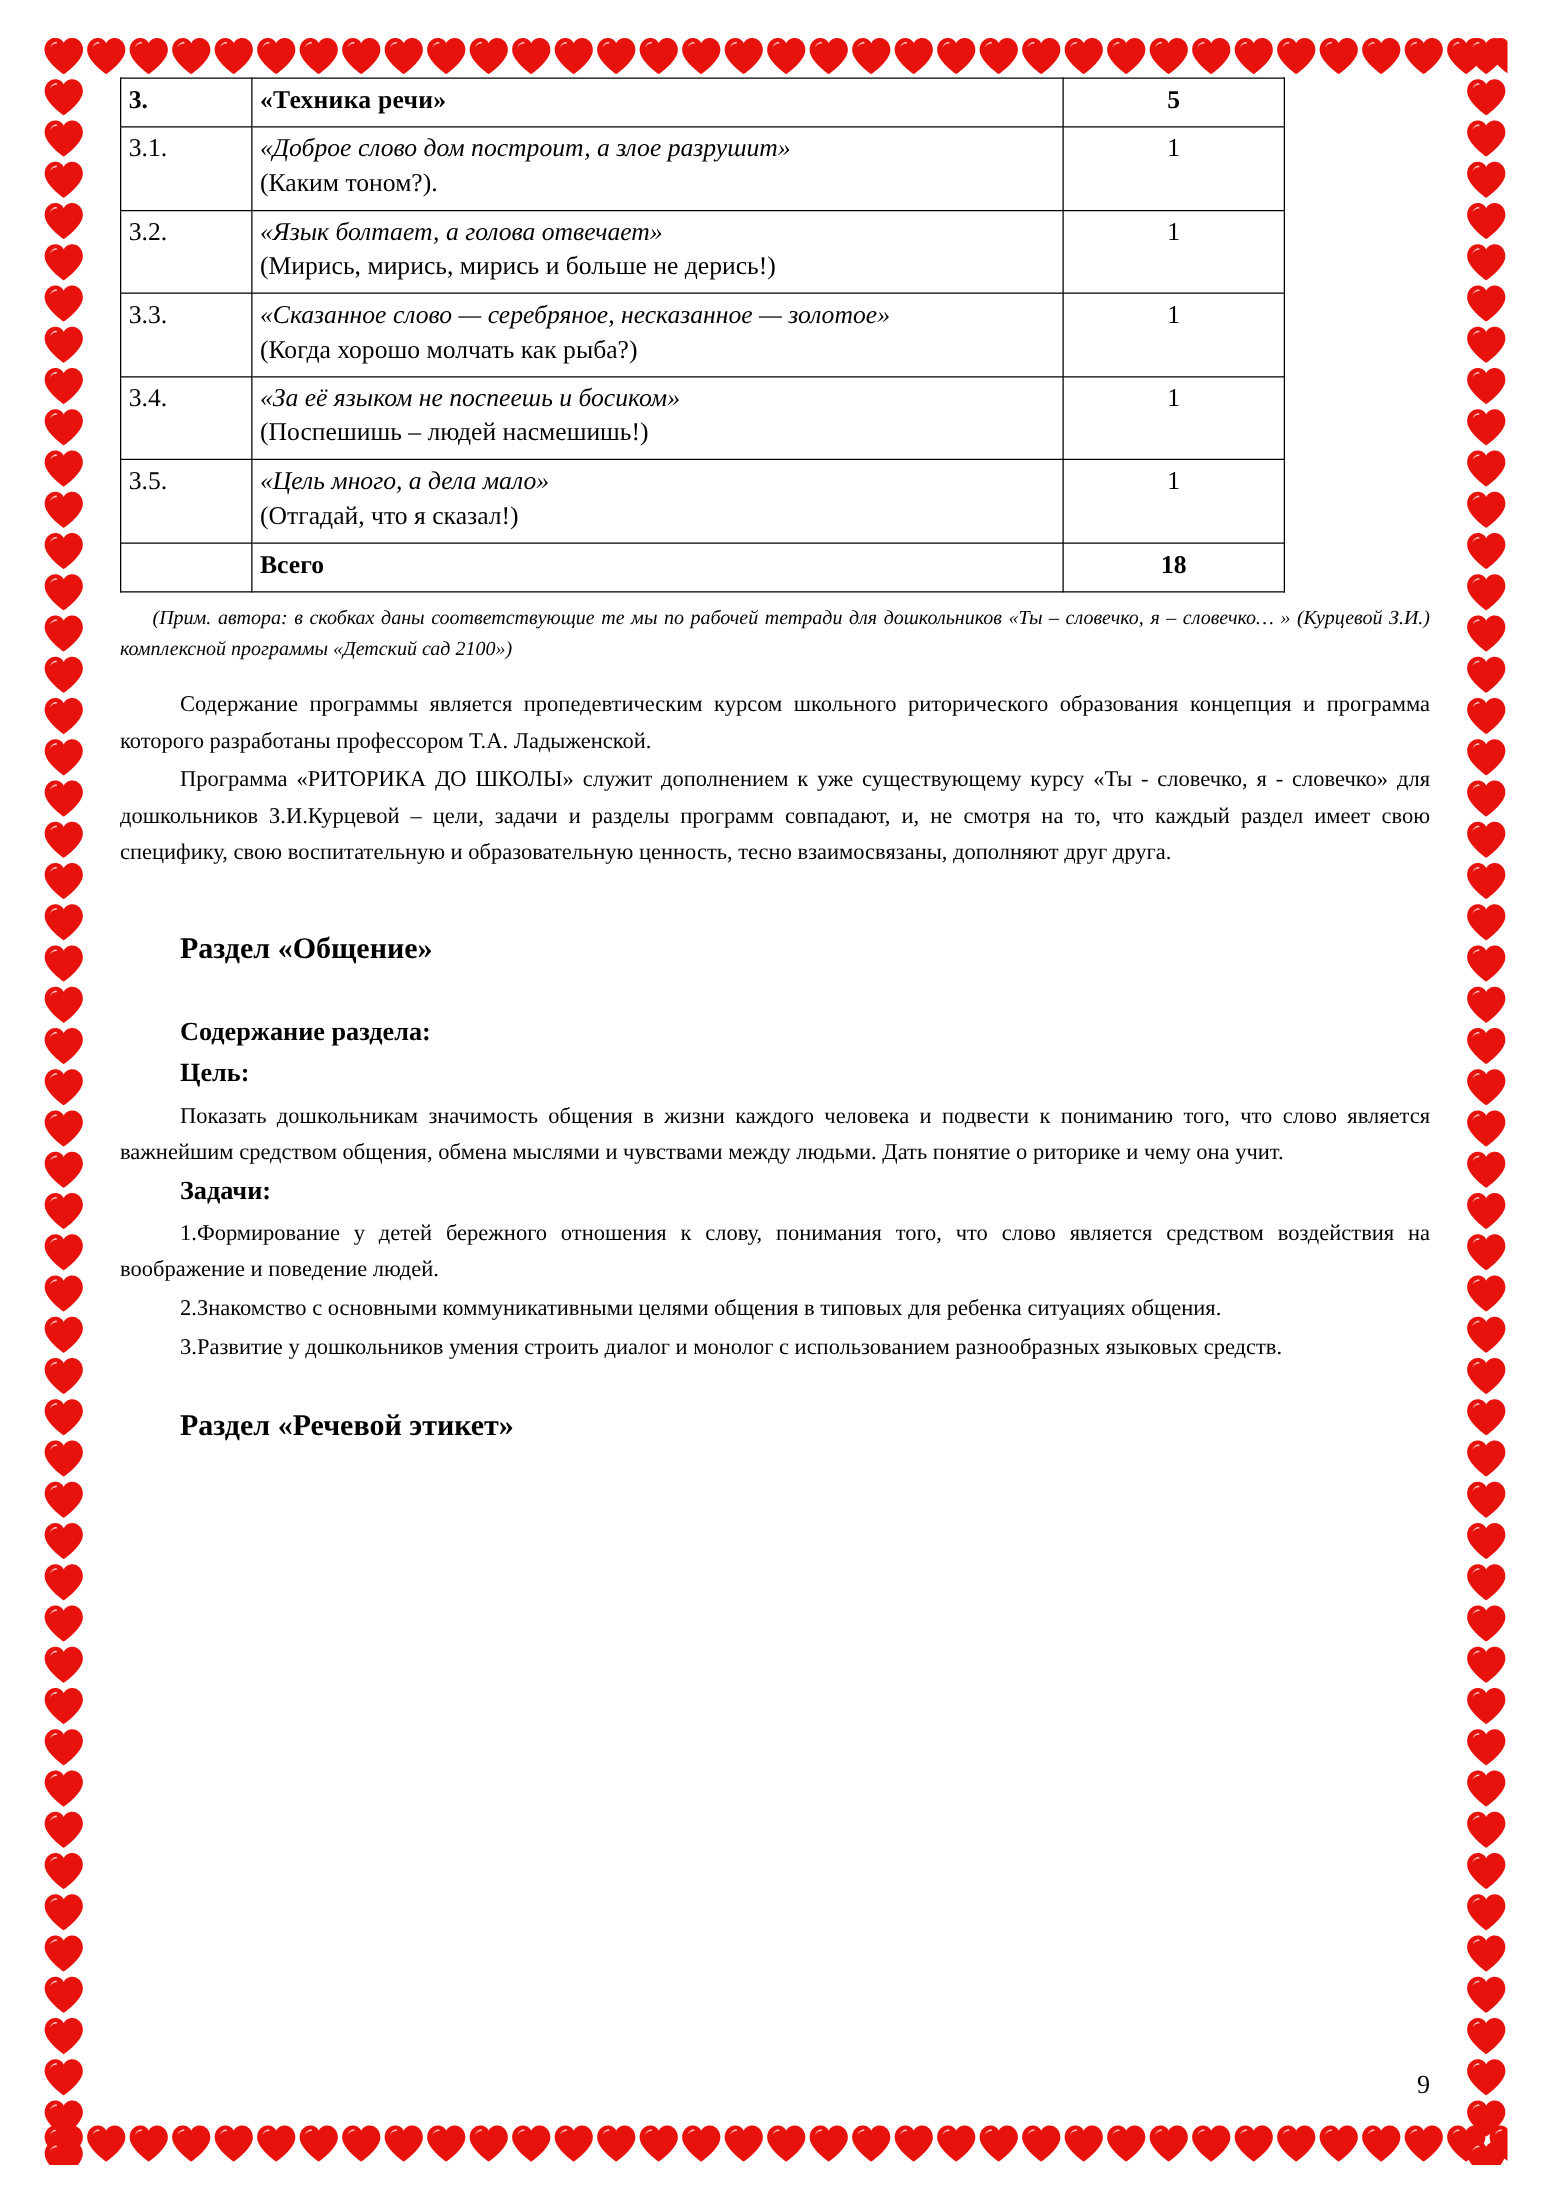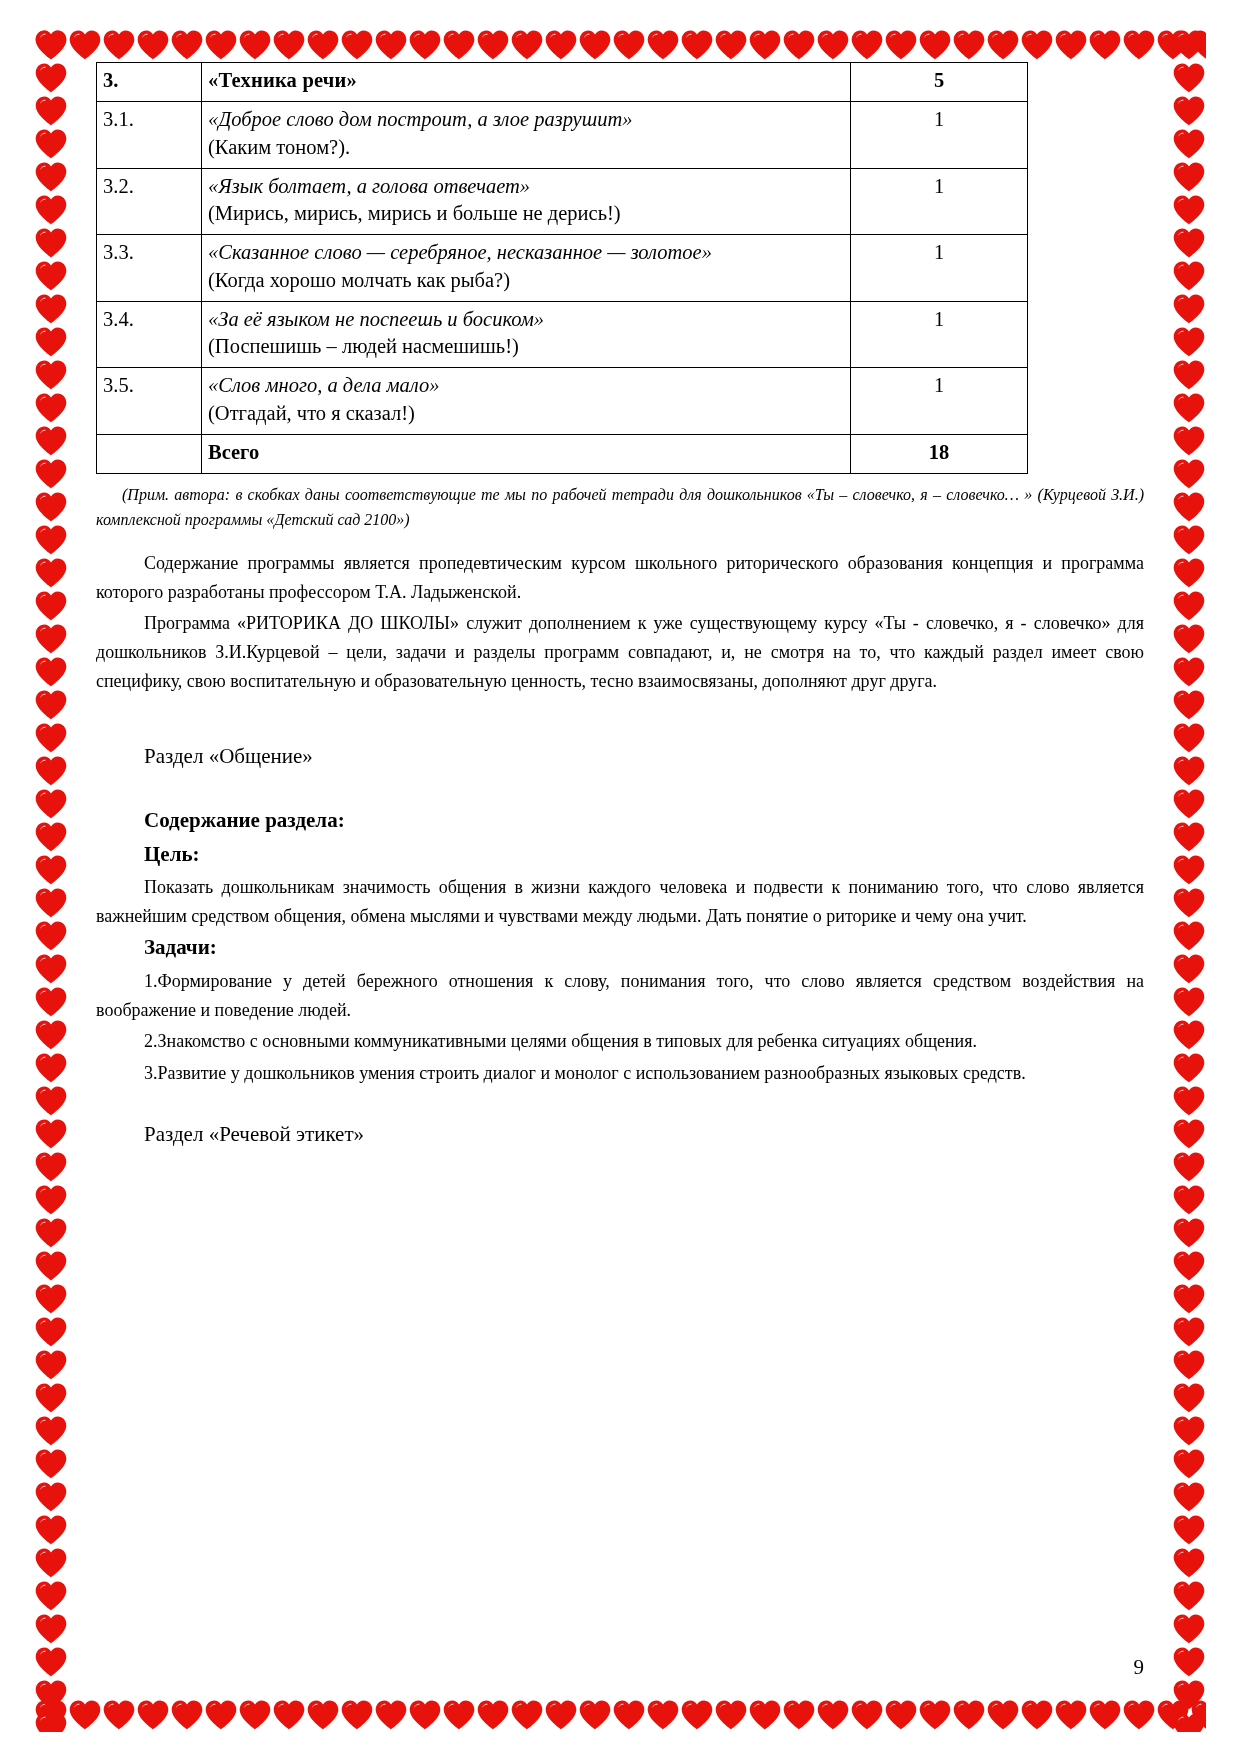--- a/index.html
+++ b/index.html
@@ -93,22 +93,22 @@
     margin-top: 9px;
     text-align: justify;
   }
   .note .lead { padding-left: 26px; }
 
   .body-p {
     text-indent: 48px;
     margin-top: 2px;
   }
   .heading {
-    font-weight: normal;
-    font-size: 21px;
+    font-weight: bold;
+    font-size: 24px;
     line-height: 1.6;
     text-indent: 48px;
     margin: 0;
   }
   .sub-heading {
     font-weight: bold;
     font-size: 21px;
     line-height: 1.6;
     text-indent: 48px;
     margin: 0;
@@ -1225,21 +1225,21 @@
           <td class="c-title">
             <span class="prov">«За её языком не поспеешь и босиком»</span>
             <span class="theme">(Поспешишь – людей насмешишь!)</span>
           </td>
           <td class="c-count">1</td>
         </tr>
 
         <tr>
           <td class="c-num">3.5.</td>
           <td class="c-title">
-            <span class="prov">«Слов много, а дела мало»</span>
+            <span class="prov">«Цель много, а дела мало»</span>
             <span class="theme">(Отгадай, что я сказал!)</span>
           </td>
           <td class="c-count">1</td>
         </tr>
 
         <tr class="row-total">
           <td class="c-num"></td>
           <td class="c-title">Всего</td>
           <td class="c-count">18</td>
         </tr>

